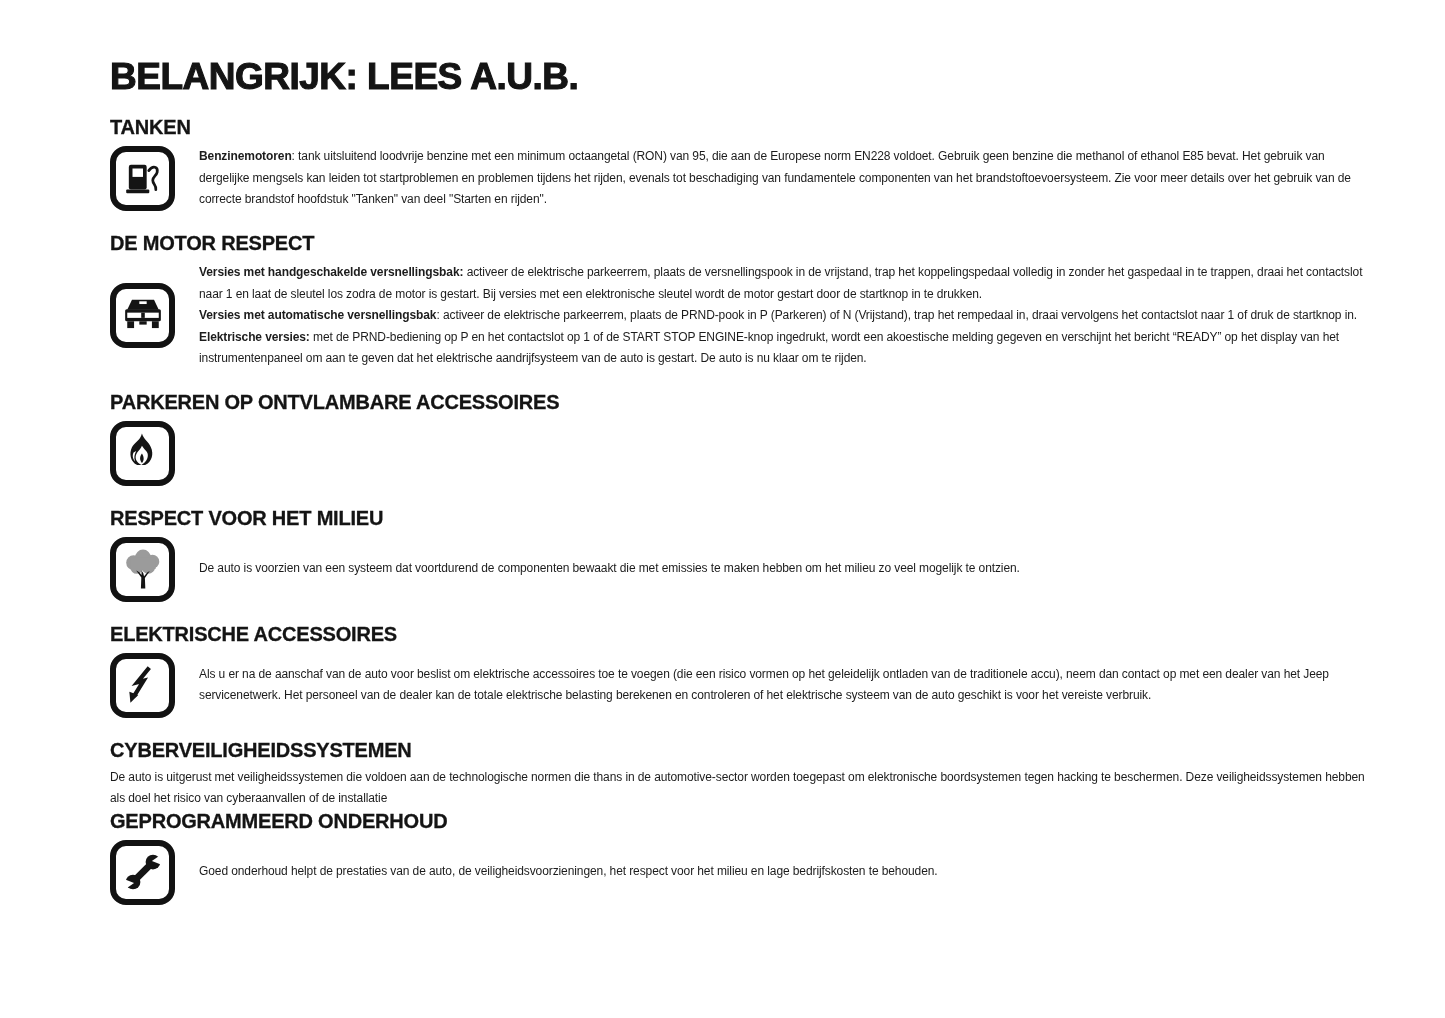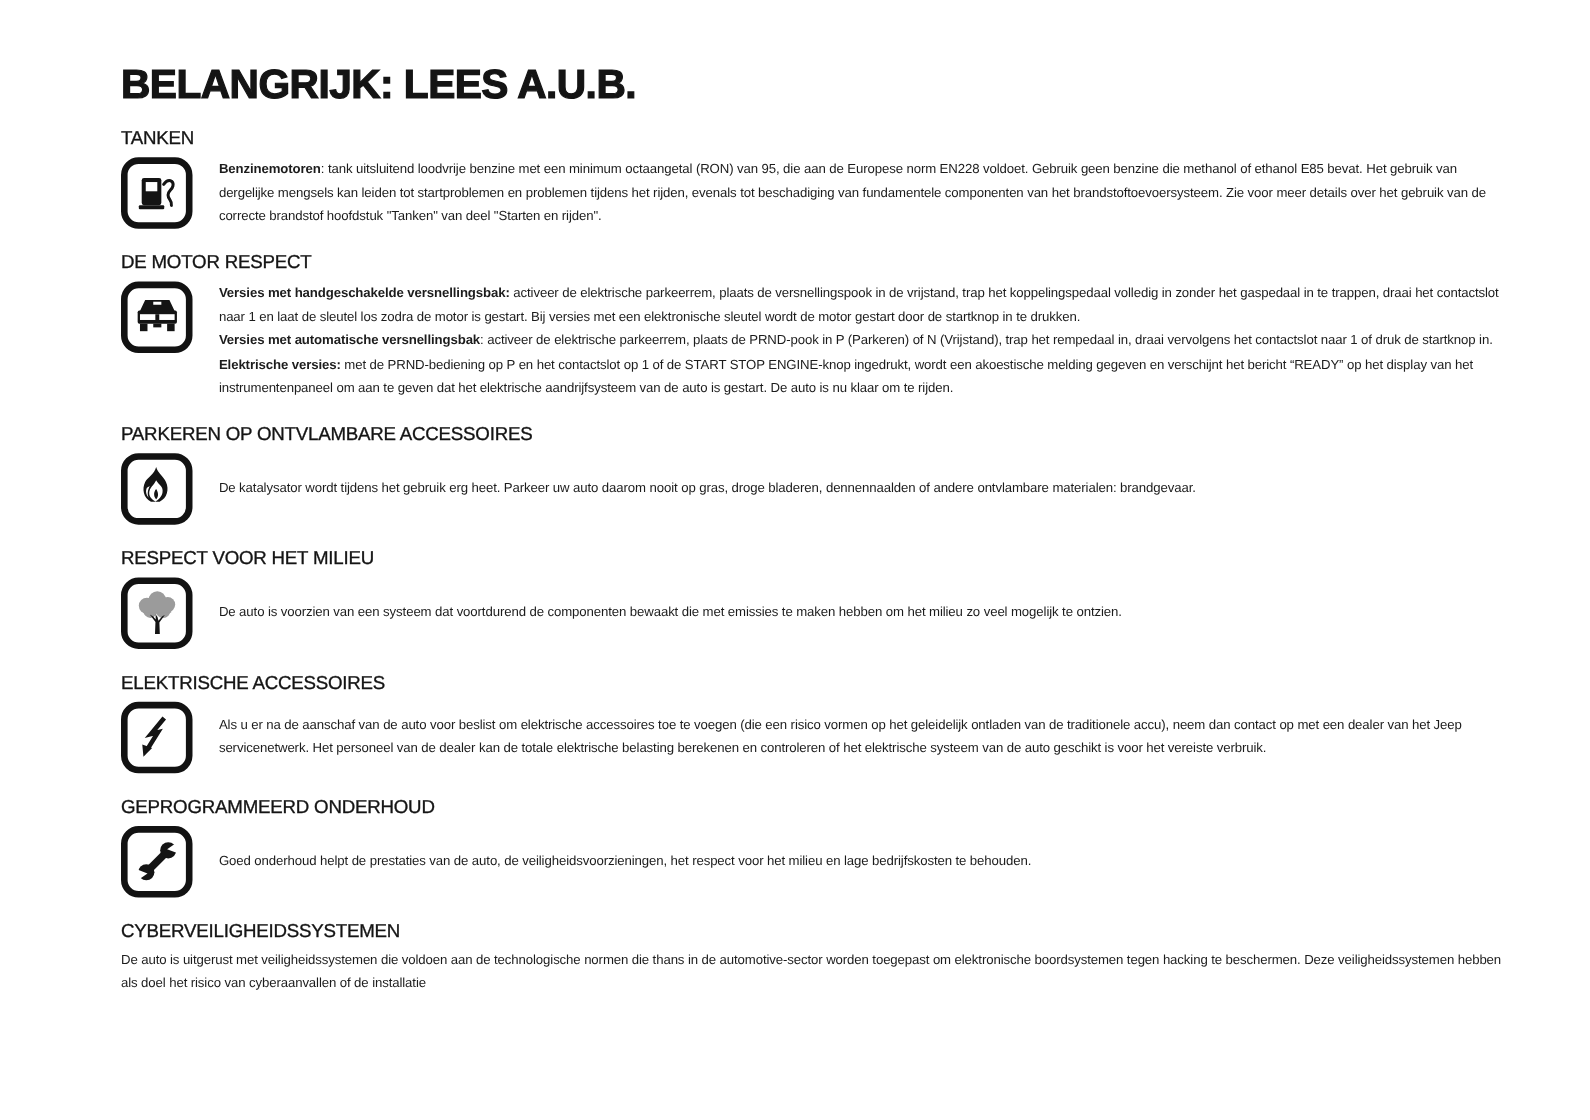--- a/index.html
+++ b/index.html
@@ -17,29 +17,29 @@
     margin: 16px 0 18px 0;
     font-size: 37px;
     font-weight: 900;
     letter-spacing: -0.5px;
     color: #141414;
     -webkit-text-stroke: 1.1px #141414;
     font-stretch: condensed;
   }
   h2.section-heading {
     margin: 0 0 7px 0;
-    font-size: 17px;
-    font-weight: 400;
+    font-size: 20px;
+    font-weight: 700;
     letter-spacing: -0.2px;
     color: #141414;
     -webkit-text-stroke: 0.3px #141414;
     font-stretch: condensed;
   }
   .row { display: flex; gap: 24px; margin: 0 0 21px 0; align-items: center; }
-  .row.top { align-items: flex-start; }
+  .row.top { align-items: center; }
   .icon-box {
     flex: 0 0 65px;
     width: 65px; height: 65px;
     border: 6px solid #121212;
     border-radius: 16px;
     background: #fff;
     display: flex; align-items: center; justify-content: center;
   }
   .icon-box svg { width: 42px; height: 42px; display: block; }
   .body-text {
@@ -104,23 +104,20 @@
     <h2 class="section-heading">PARKEREN OP ONTVLAMBARE ACCESSOIRES</h2>
     <div class="row">
       <div class="icon-box">
         <svg viewBox="0 0 40 40" aria-hidden="true">
           <path d="M19 1.5 C20.5 7 25.5 9.5 27.5 14.5 C30.5 21 28.5 28.5 22 31.5 L14.5 31.5 C8 28.5 6.5 20.5 9.5 14.5 C11.5 10.5 17.5 8 19 1.5 Z" fill="#141414"></path>
           <path d="M19 13 C21.5 17.5 25.5 18.5 24.5 23.5 C23.8 27.5 21 29.5 18.5 31.5 C15.5 29.5 13 27.5 13 24 C13 19.5 17 17.5 19 13 Z" fill="#ffffff"></path>
           <path d="M13.5 18 C12 21 11 24.5 12.5 28 C10.5 26 9.5 22.5 11 19.5 Z" fill="#ffffff"></path>
           <path d="M19 20.5 C21 23.5 21.3 27 19 29.5 C16.8 27 16.5 23.5 19 20.5 Z" fill="#141414"></path>
         </svg>
       </div>
-      <div class="body-text">
-        <p><span>De katalysator wordt tijdens het gebruik erg heet. Parkeer uw auto daarom nooit op gras, droge bladeren, dennennaalden of andere ontvlambare materialen: brandgevaar.</span></p>
-      </div>
     </div>
   </section>
 
   <section>
     <h2 class="section-heading">RESPECT VOOR HET MILIEU</h2>
     <div class="row">
       <div class="icon-box">
         <svg viewBox="0 0 40 40" aria-hidden="true">
           <g fill="#9b9b9b">
             <circle cx="11" cy="14" r="7"></circle>
@@ -148,37 +145,37 @@
           <polygon points="8,37 15.5,29.5 7,26.5" fill="#141414"></polygon>
         </svg>
       </div>
       <div class="body-text">
         <p><span>Als u er na de aanschaf van de auto voor beslist om elektrische accessoires toe te voegen (die een risico vormen op het geleidelijk ontladen van de traditionele accu), neem dan contact op met een dealer van het Jeep servicenetwerk. Het personeel van de dealer kan de totale elektrische belasting berekenen en controleren of het elektrische systeem van de auto geschikt is voor het vereiste verbruik.</span></p>
       </div>
     </div>
   </section>
 
   <section>
+    <h2 class="section-heading">CYBERVEILIGHEIDSSYSTEMEN</h2>
+    <div class="body-text full-width">
+      <p><span>De auto is uitgerust met veiligheidssystemen die voldoen aan de technologische normen die thans in de automotive-sector worden toegepast om elektronische boordsystemen tegen hacking te beschermen. Deze veiligheidssystemen hebben als doel het risico van cyberaanvallen of de installatie</span></p>
+    </div>
+  </section>
+
+  <section>
     <h2 class="section-heading">GEPROGRAMMEERD ONDERHOUD</h2>
     <div class="row">
       <div class="icon-box">
         <svg viewBox="0 0 40 40" aria-hidden="true">
           <line x1="12" y1="28" x2="28" y2="12" stroke="#141414" stroke-width="6.5"></line>
           <circle cx="29.5" cy="10.5" r="7" fill="#141414"></circle>
           <circle cx="10.5" cy="29.5" r="7" fill="#141414"></circle>
           <polygon points="28.5,9.5 40,1.5 40,14" fill="#ffffff"></polygon>
           <polygon points="11.5,30.5 0,38.5 0,26" fill="#ffffff"></polygon>
         </svg>
       </div>
       <div class="body-text">
         <p><span>Goed onderhoud helpt de prestaties van de auto, de veiligheidsvoorzieningen, het respect voor het milieu en lage bedrijfskosten te behouden.</span></p>
       </div>
     </div>
   </section>
 
-  <section>
-    <h2 class="section-heading">CYBERVEILIGHEIDSSYSTEMEN</h2>
-    <div class="body-text full-width">
-      <p><span>De auto is uitgerust met veiligheidssystemen die voldoen aan de technologische normen die thans in de automotive-sector worden toegepast om elektronische boordsystemen tegen hacking te beschermen. Deze veiligheidssystemen hebben als doel het risico van cyberaanvallen of de installatie</span></p>
-    </div>
-  </section>
-
 </div>
 
 </body></html>

